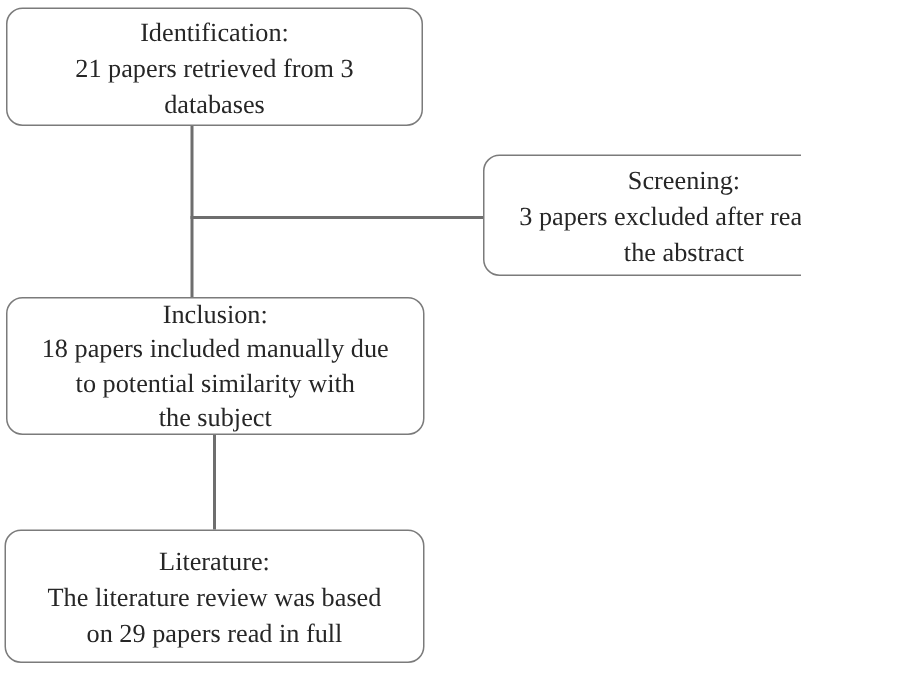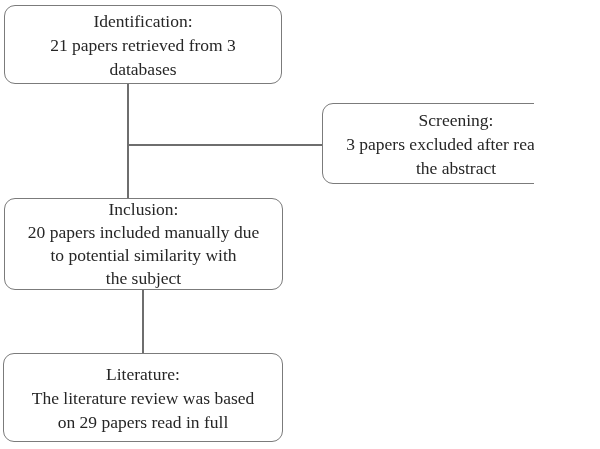--- a/index.html
+++ b/index.html
@@ -66,21 +66,21 @@
   </div>
 
   <div class="node" id="node-screening">
     <span class="node-label">Screening:
 3 papers excluded after reading
 the abstract</span>
   </div>
 
   <div class="node" id="node-inclusion">
     <span class="node-label">Inclusion:
-20 papers included manually due
+18 papers included manually due
 to potential similarity with
 the subject</span>
   </div>
 
   <div class="node" id="node-literature">
     <span class="node-label">Literature:
 The literature review was based
 on 29 papers read in full</span>
   </div>
 

